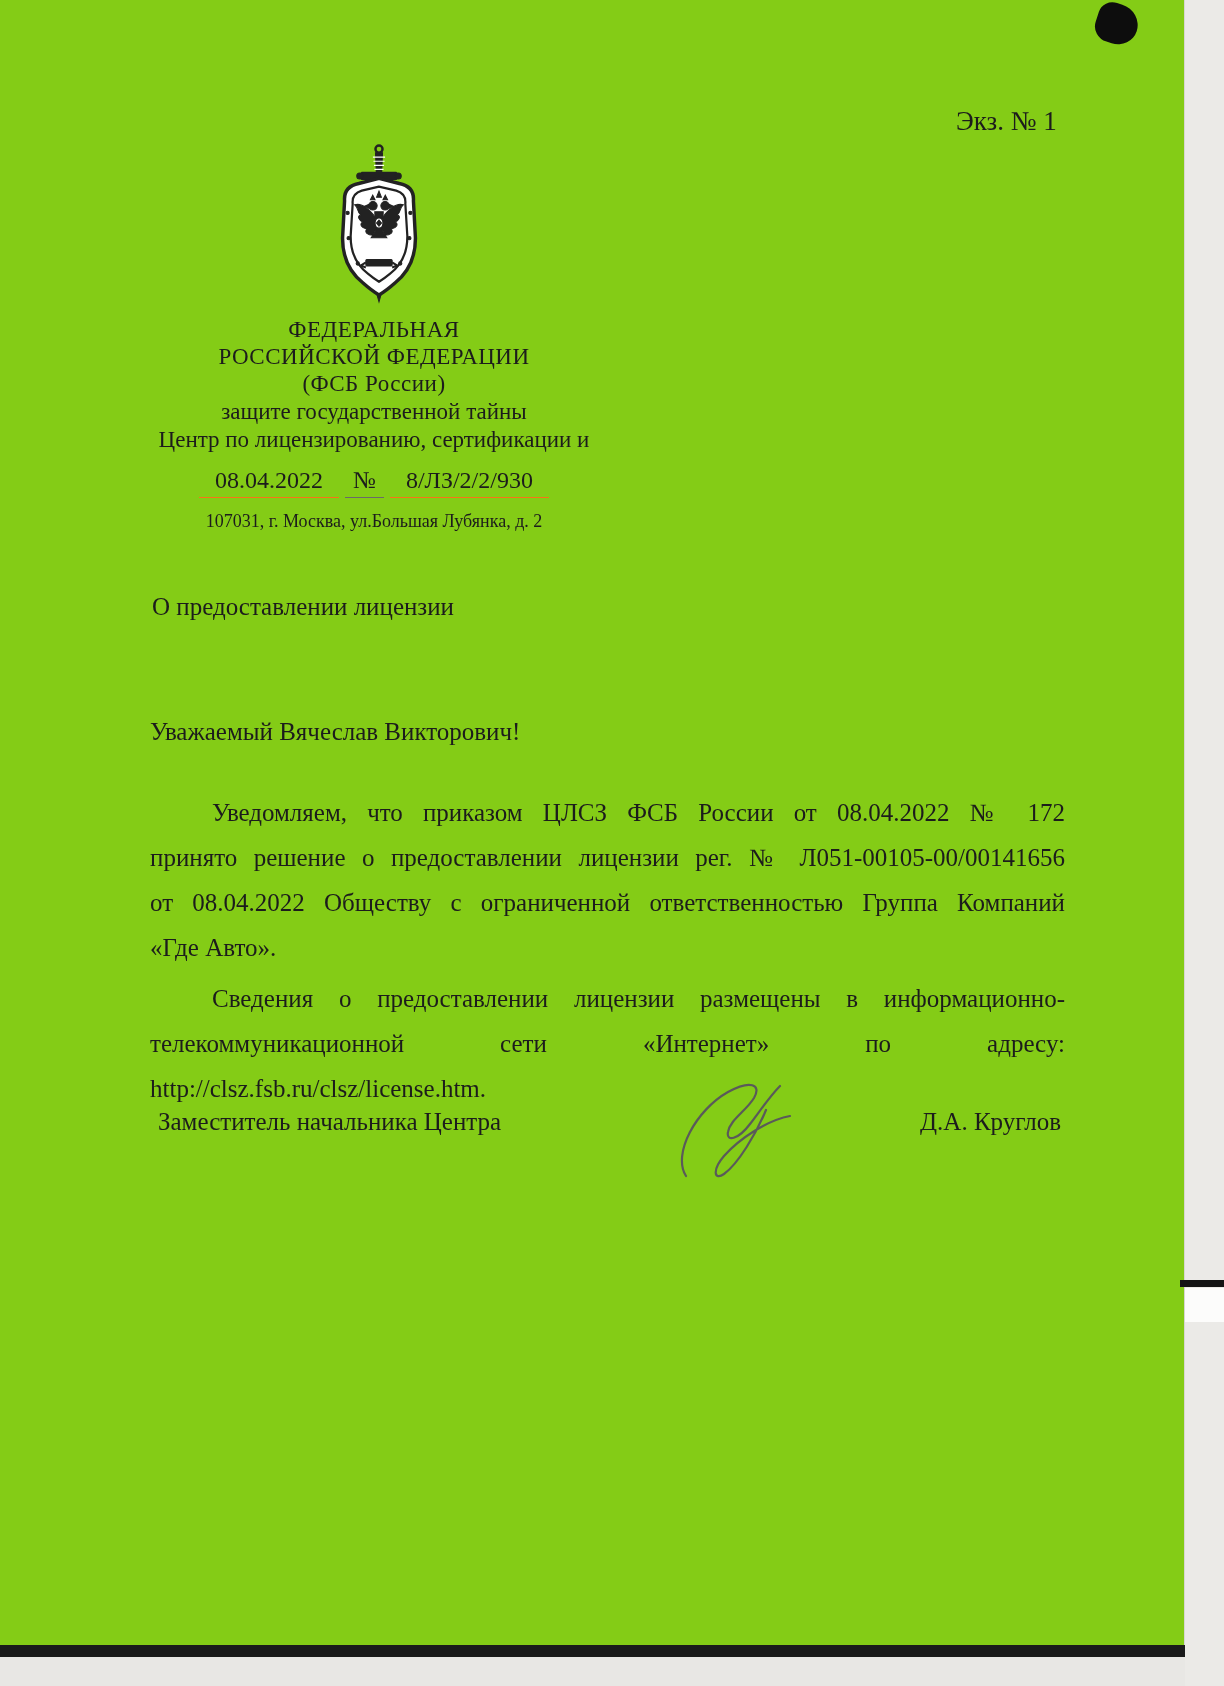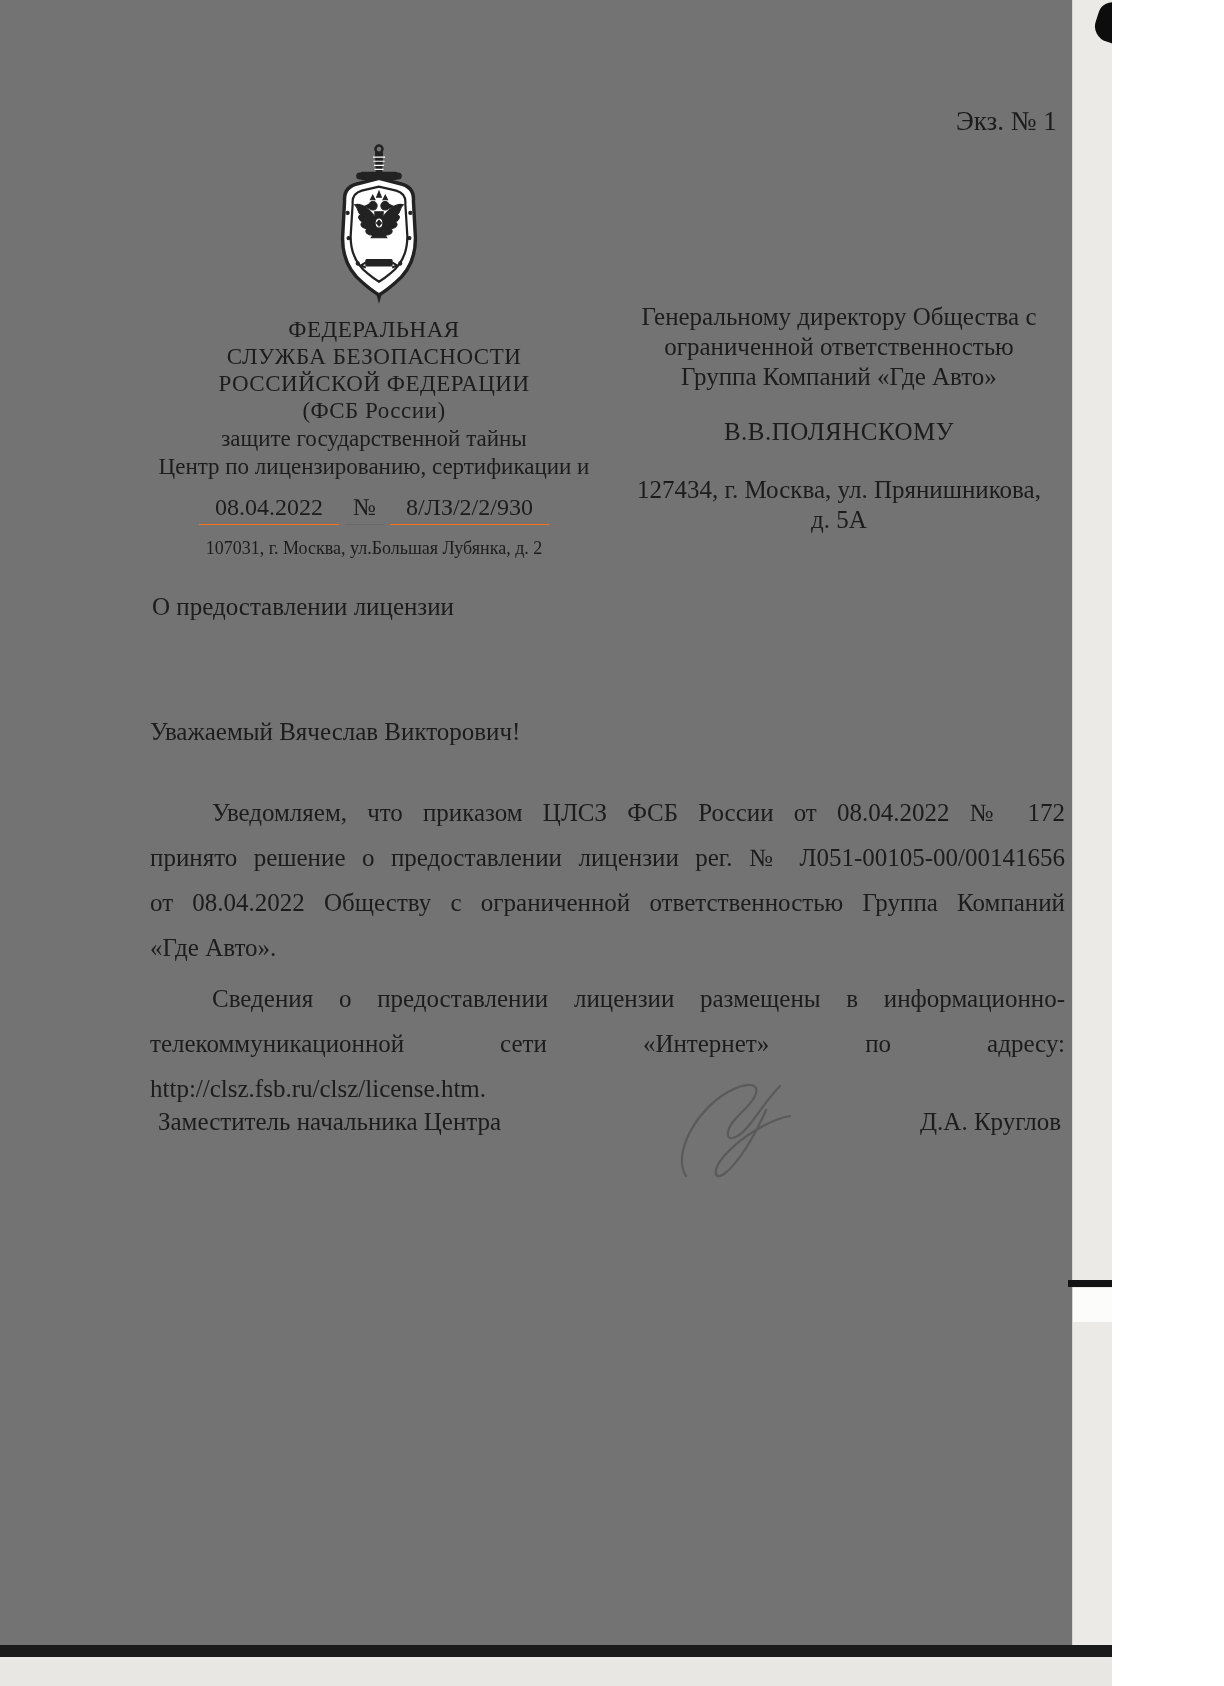--- a/index.html
+++ b/index.html
@@ -1,18 +1,18 @@
 <!DOCTYPE html>
 <html><head>
 <meta charset="utf-8">
 <style>
   html,body { margin:0; padding:0; background:#fff; }
   .page {
-    position:relative; width:1112px; height:1686px; overflow:hidden;
-    background:#737373; color:#1c1c1c;
+    position:relative; width:1224px; height:1686px; overflow:hidden;
+    background:#84cc16; color:#1c1c1c;
     font-family:"Liberation Serif", serif;
   }
 
   
   .scan-strip { position:absolute; top:0; right:0; width:39px; height:1686px;
                 background:#ebeae7; border-left:1px solid #d8d6d2; }
   .scan-strip-gap { position:absolute; top:1288px; right:0; width:39px; height:34px; background:#fcfcfb; }
   .scan-dash { position:absolute; top:1280px; right:0; width:44px; height:7px; background:#141414; }
   .scan-blob { position:absolute; top:4px; left:1096px; width:42px; height:40px; background:#0d0d0d;
                border-radius:40% 60% 55% 45%; transform:rotate(18deg); }
@@ -106,43 +106,32 @@
         <path d="M47.5 80 l2.5 -3 l2.5 3 l-2.5 3.2 z"></path>
 
         <rect x="37" y="116" width="26" height="6.5" rx="1"></rect>
         <path d="M37 119 l-5 3 l5 2 M63 119 l5 3 l-5 2" fill="none" stroke-width="2"></path>
       </g>
     </svg>
   </div>
 
   <div class="sender">
     <div class="org">ФЕДЕРАЛЬНАЯ</div>
-    <div class="org">СЛУЖБА БЕЗОПАСНОСТИ</div>
     <div class="org">РОССИЙСКОЙ ФЕДЕРАЦИИ</div>
     <div class="org">(ФСБ России)</div>
     <div class="dept">защите государственной тайны</div>
     <div class="dept">Центр по лицензированию, сертификации и</div>
     <div class="date-row">
       <span class="u">08.04.2022</span>
       <span class="nosign">№</span>
       <span class="u">8/ЛЗ/2/2/930</span>
     </div>
     <div class="addr">107031, г. Москва, ул.Большая Лубянка, д. 2</div>
   </div>
 
-  <div class="recipient">
-    <div>Генеральному директору Общества с</div>
-    <div>ограниченной ответственностью</div>
-    <div>Группа Компаний «Где Авто»</div>
-    <div class="name">В.В.ПОЛЯНСКОМУ</div>
-    <div class="addr">
-      <div>127434, г. Москва, ул. Прянишникова,</div>
-      <div>д. 5А</div>
-    </div>
-  </div>
 
   <div class="subject">
     <div>О предоставлении лицензии</div>
   </div>
 
   <div class="salutation">Уважаемый Вячеслав Викторович!</div>
 
   <div class="body-block">
     <div class="bline just indent">Уведомляем, что приказом ЦЛСЗ ФСБ России от 08.04.2022 № 172</div>
     <div class="bline just">принято решение о предоставлении лицензии рег. № Л051-00105-00/00141656</div>

